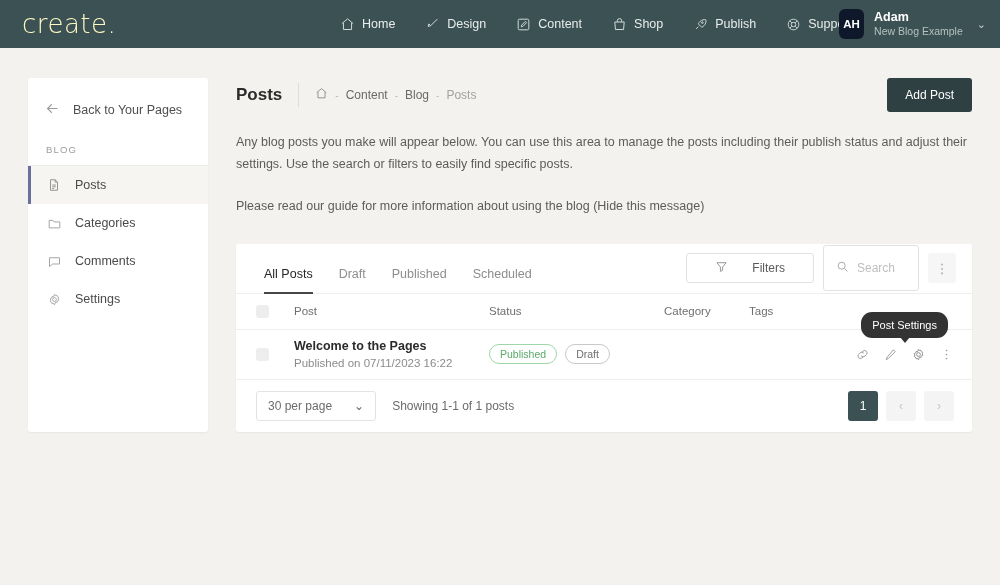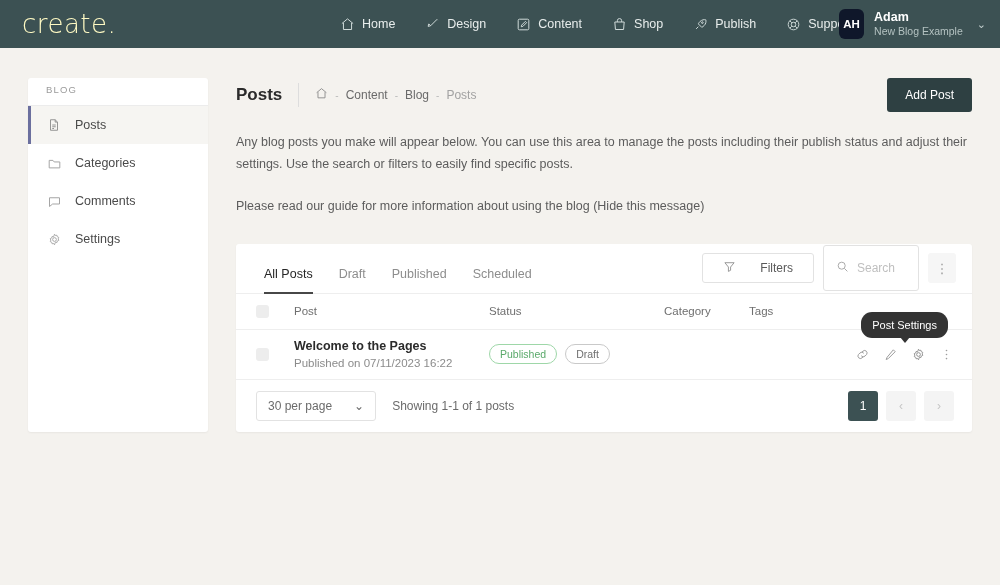--- a/index.html
+++ b/index.html
@@ -115,21 +115,21 @@
   .tab {
     font-size: 12.5px; color: #8d8d8d; cursor: pointer;
     padding-bottom: 11px; border-bottom: 2px solid transparent;
     margin-bottom: -1px;
   }
   .tab.active { color: #262626; border-bottom-color: #474747; }
   .tools { margin-left: auto; display: flex; align-items: center; gap: 9px; }
   .filters-btn {
     display: flex; align-items: center; gap: 24px;
     border: 1px solid #e2e2e2; border-radius: 3px;
-    height: 30px; padding: 0 20px; font-size: 12px;
+    height: 30px; padding: 0 28px; font-size: 12px;
     color: #595959; background:#fff; cursor: pointer;
   }
   .search-box {
     display: flex; align-items: center; gap: 8px;
     border: 1px solid #e2e2e2; border-radius: 3px;
     height: 46px; padding: 16px 12px; width: 96px;
   }
   .search-box input {
     border: none; outline: none; font-size: 12px; width: 100%;
     color: #595959; background: transparent;
@@ -286,20 +286,29 @@
       <div class="acct-name">Adam</div>
       <div class="acct-sub">New Blog Example</div>
     </div>
     <div class="caret-dn">⌄</div>
   </div>
 </div>
 
 <div class="page">
 
   <div class="sidebar">
+    <div class="back-row">
+      <span>
+        <svg width="17" height="17" viewBox="0 0 24 24" fill="none" stroke="#9a9a9a" stroke-width="1.5">
+            <path d="M19 12H5"></path>
+            <path d="M11 6l-6 6 6 6"></path>
+          </svg>
+      </span>
+      <span>Back to Your Pages</span>
+    </div>
     <div class="sb-heading">BLOG</div>
 
     <div class="sb-item active">
       <span class="sb-icon">
         <svg width="14" height="14" viewBox="0 0 24 24" fill="none" stroke="#8d8d8d" stroke-width="1.6">
             <path d="M6 3h8l4 4v14H6z"></path>
             <path d="M14 3v4h4"></path>
             <path d="M9 12h6M9 15h6M9 18h3"></path>
           </svg>
       </span>

